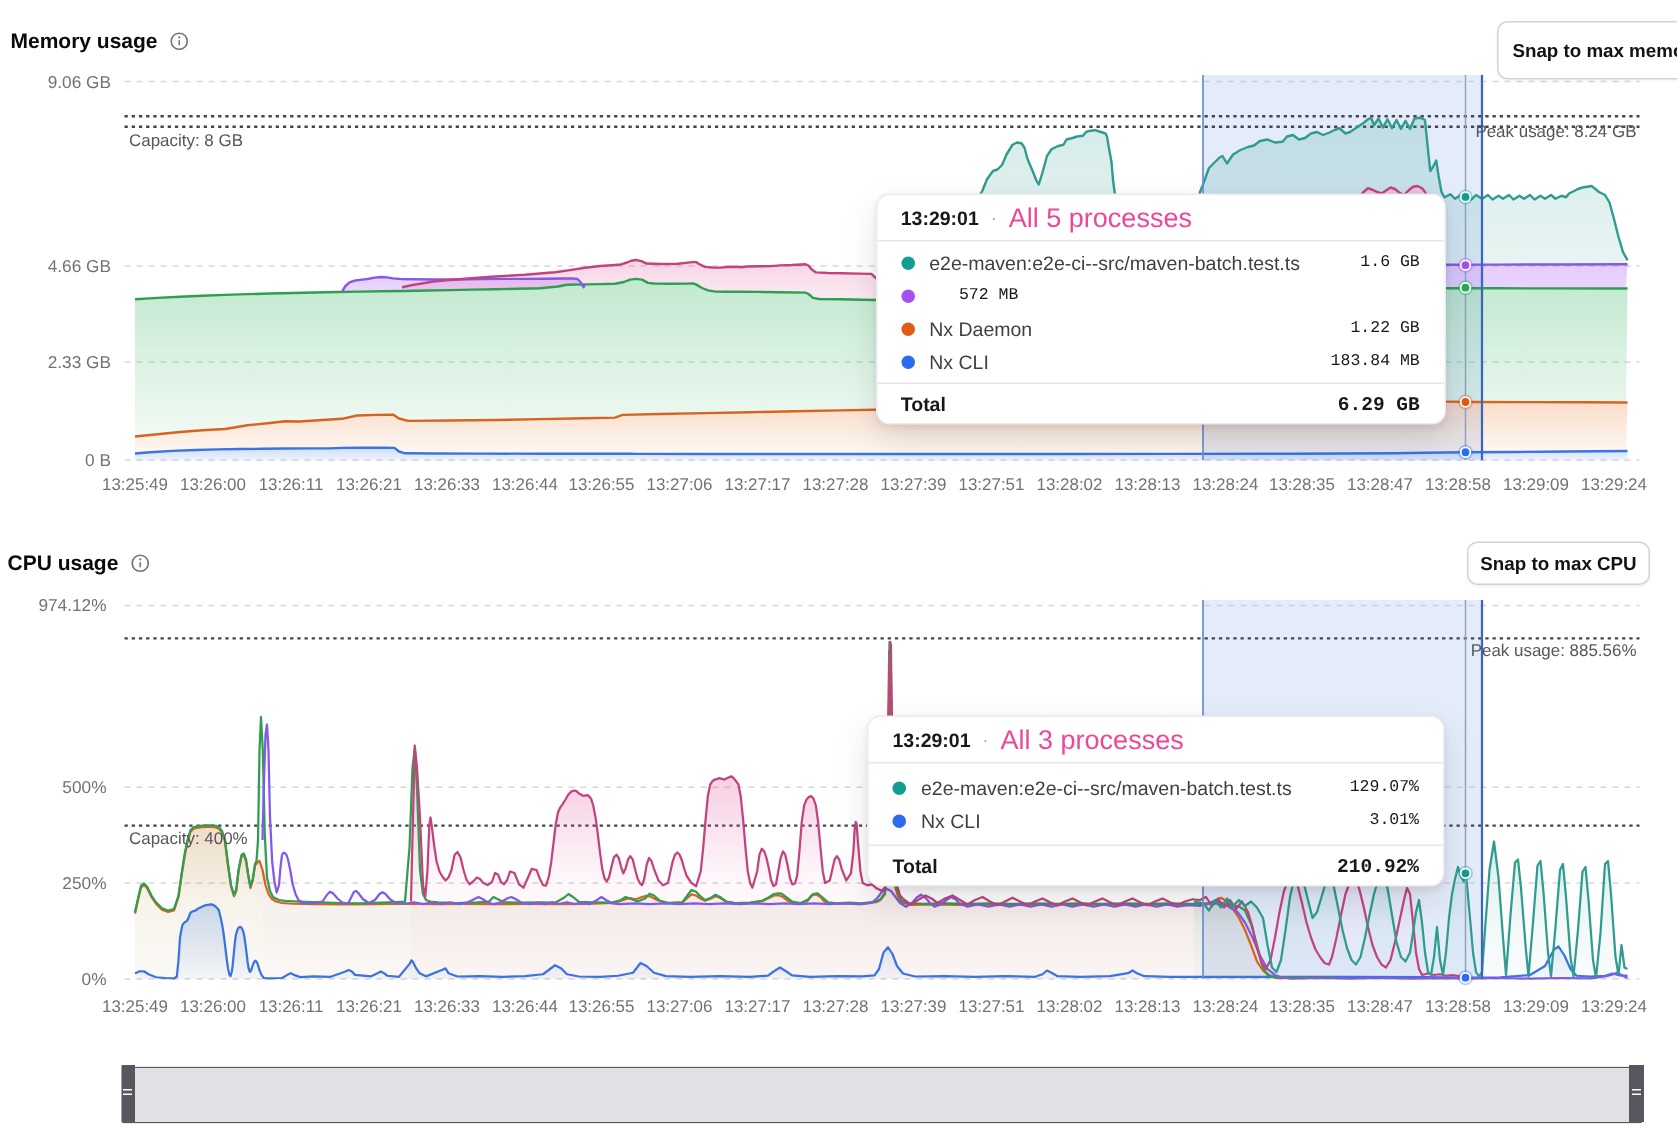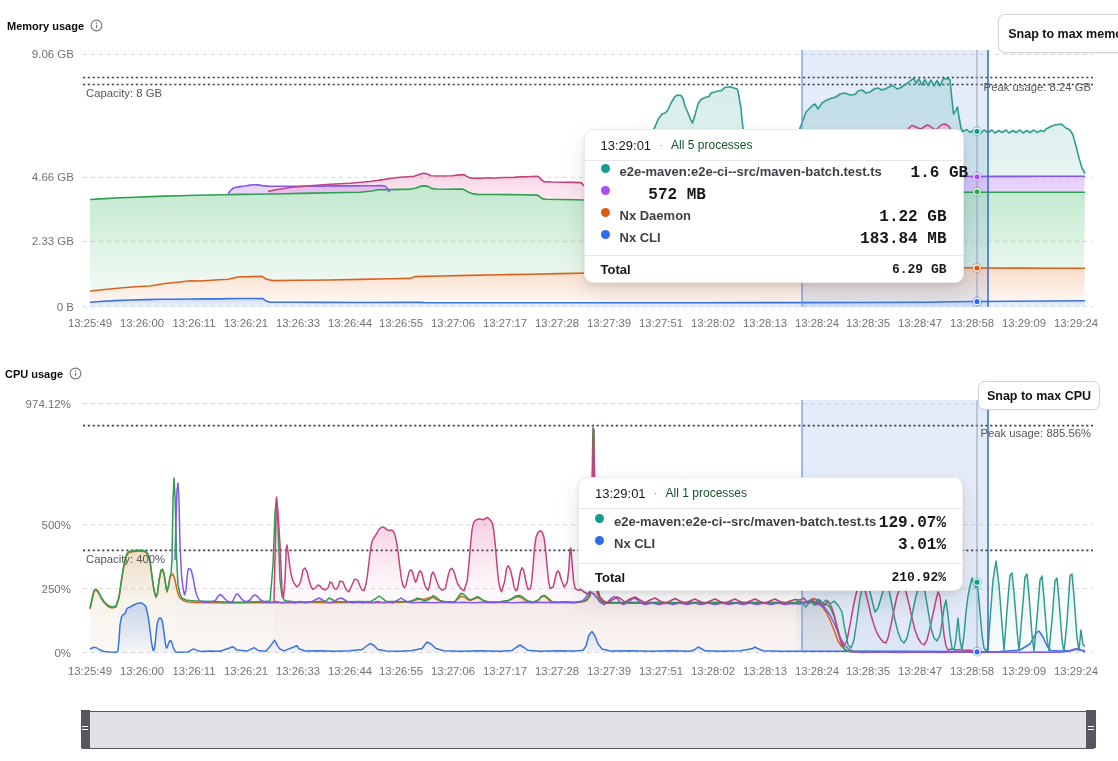--- a/index.html
+++ b/index.html
@@ -1,27 +1,27 @@
 <!DOCTYPE html>
 <html><head><meta charset="utf-8">
 <style>
 * { margin:0; padding:0; box-sizing:border-box; }
 html,body { width:1118px; height:761px; background:#fff; font-family:"Liberation Sans", sans-serif; overflow:hidden; }
 .abs { position:absolute; }
-.title { font-size:11px; font-weight:700; color:#0a0a0c; letter-spacing:0px; }
+.title { font-size:14px; font-weight:700; color:#0a0a0c; letter-spacing:0px; }
 .btn { position:absolute; display:flex; align-items:center; justify-content:center; background:#fff; border:1px solid #d4d4d8; border-radius:7px; font-size:12.5px; font-weight:600; color:#131316; box-shadow:0 1px 2px rgba(0,0,0,0.05); }
 .tt { position:absolute; background:#fff; border:1px solid #ececf0; border-radius:9px; box-shadow:0 2px 5px rgba(0,0,0,0.08), 0 10px 24px rgba(0,0,0,0.10); z-index:5; }
 .tth { display:flex; align-items:center; height:31px; padding:0 16px; border-bottom:1px solid #e7e7ea; }
-.ttime { font-size:13px; font-weight:400; color:#18181b; }
+.ttime { font-size:13px; font-weight:700; color:#18181b; }
 .tsep { margin:0 8px; color:#a1a1aa; font-size:12px; }
-.tsub { font-size:12px; color:#14532d;text-align:center; }
-.ttr { display:flex; align-items:flex-start; height:22px;font-weight:bold; }
+.tsub { font-size:18px; color:#ec4899;text-align:center; }
+.ttr { display:flex; align-items:center; height:22px; }
 .dot { width:9px; height:9px; border-radius:50%; margin-right:10px; flex:none; }
 .nm { font-size:13px; color:#3f3f46; flex:1 1 auto; white-space:nowrap; }
-.vl { font-family:"Liberation Mono", monospace; font-size:16px; color:#18181b; white-space:pre; }
+.vl { font-family:"Liberation Mono", monospace; font-size:11px; color:#18181b; white-space:pre; }
 .vl.b { font-weight:700; font-size:13px; }
 .ttt { display:flex; align-items:center; justify-content:space-between; height:27px; padding:11px 16px; border-top:1px solid #e7e7ea; }
 .tl { font-size:13px; font-weight:700; color:#18181b; }
 .slider { position:absolute; left:81px; top:711px; width:1014px; height:38px; background:#e1e1e5; border-top:1.6px solid #57575f; border-bottom:1.6px solid #57575f; border-radius:2px; }
 .handle { position:absolute; top:-1.6px; width:9.5px; height:38px; background:#57575f; }
 .grip { position:absolute; left:1.8px; width:6px; height:1.3px; background:#fff; }
 </style></head>
 <body>
 <svg width="1118" height="761" viewBox="0 0 1118 761" style="position:absolute;left:0;top:0">
     <defs>
@@ -195,21 +195,21 @@
       <circle cx="8" cy="8" r="6.6" fill="none" stroke="#71717a" stroke-width="1.3"></circle>
       <line x1="8" y1="7.2" x2="8" y2="11.2" stroke="#71717a" stroke-width="1.3"></line>
       <circle cx="8" cy="4.8" r="0.9" fill="#71717a"></circle>
     </svg></div>
 <div class="abs title" style="left:5px;top:367px">CPU usage&nbsp; <svg width="13" height="13" viewBox="0 0 16 16" style="vertical-align:-2px">
       <circle cx="8" cy="8" r="6.6" fill="none" stroke="#71717a" stroke-width="1.3"></circle>
       <line x1="8" y1="7.2" x2="8" y2="11.2" stroke="#71717a" stroke-width="1.3"></line>
       <circle cx="8" cy="4.8" r="0.9" fill="#71717a"></circle>
     </svg></div>
 <div class="btn" style="left:998px;top:14px;width:147px;height:39px">Snap to max memory</div>
-<div class="btn" style="left:978px;top:381px;width:122px;height:29px">Snap to max CPU</div>
+<div class="btn" style="left:978px;top:361px;width:122px;height:29px">Snap to max CPU</div>
 <div class="tt" style="left:583.5px;top:129px;width:380px">
     <div class="tth">
       <span class="ttime">13:29:01</span>
       <span class="tsep">·</span>
       <span class="tsub">All 5 processes</span>
     </div>
     <div class="ttb" style="padding:3px 16px">
       <div class="ttr">
         <span class="dot" style="background:#149c90"></span>
         <span class="nm">e2e-maven:e2e-ci--src/maven-batch.test.ts</span>
@@ -232,21 +232,21 @@
     </div>
     <div class="ttt">
       <span class="tl">Total</span>
       <span class="vl b">  6.29 GB</span>
     </div>
   </div>
 <div class="tt" style="left:578px;top:477px;width:385px">
     <div class="tth">
       <span class="ttime">13:29:01</span>
       <span class="tsep">·</span>
-      <span class="tsub">All 1 processes</span>
+      <span class="tsub">All 3 processes</span>
     </div>
     <div class="ttb" style="padding:5px 16px">
       <div class="ttr">
         <span class="dot" style="background:#149c90"></span>
         <span class="nm">e2e-maven:e2e-ci--src/maven-batch.test.ts</span>
         <span class="vl">129.07%</span>
       </div>
       <div class="ttr">
         <span class="dot" style="background:#2e6bee"></span>
         <span class="nm">Nx CLI</span>

